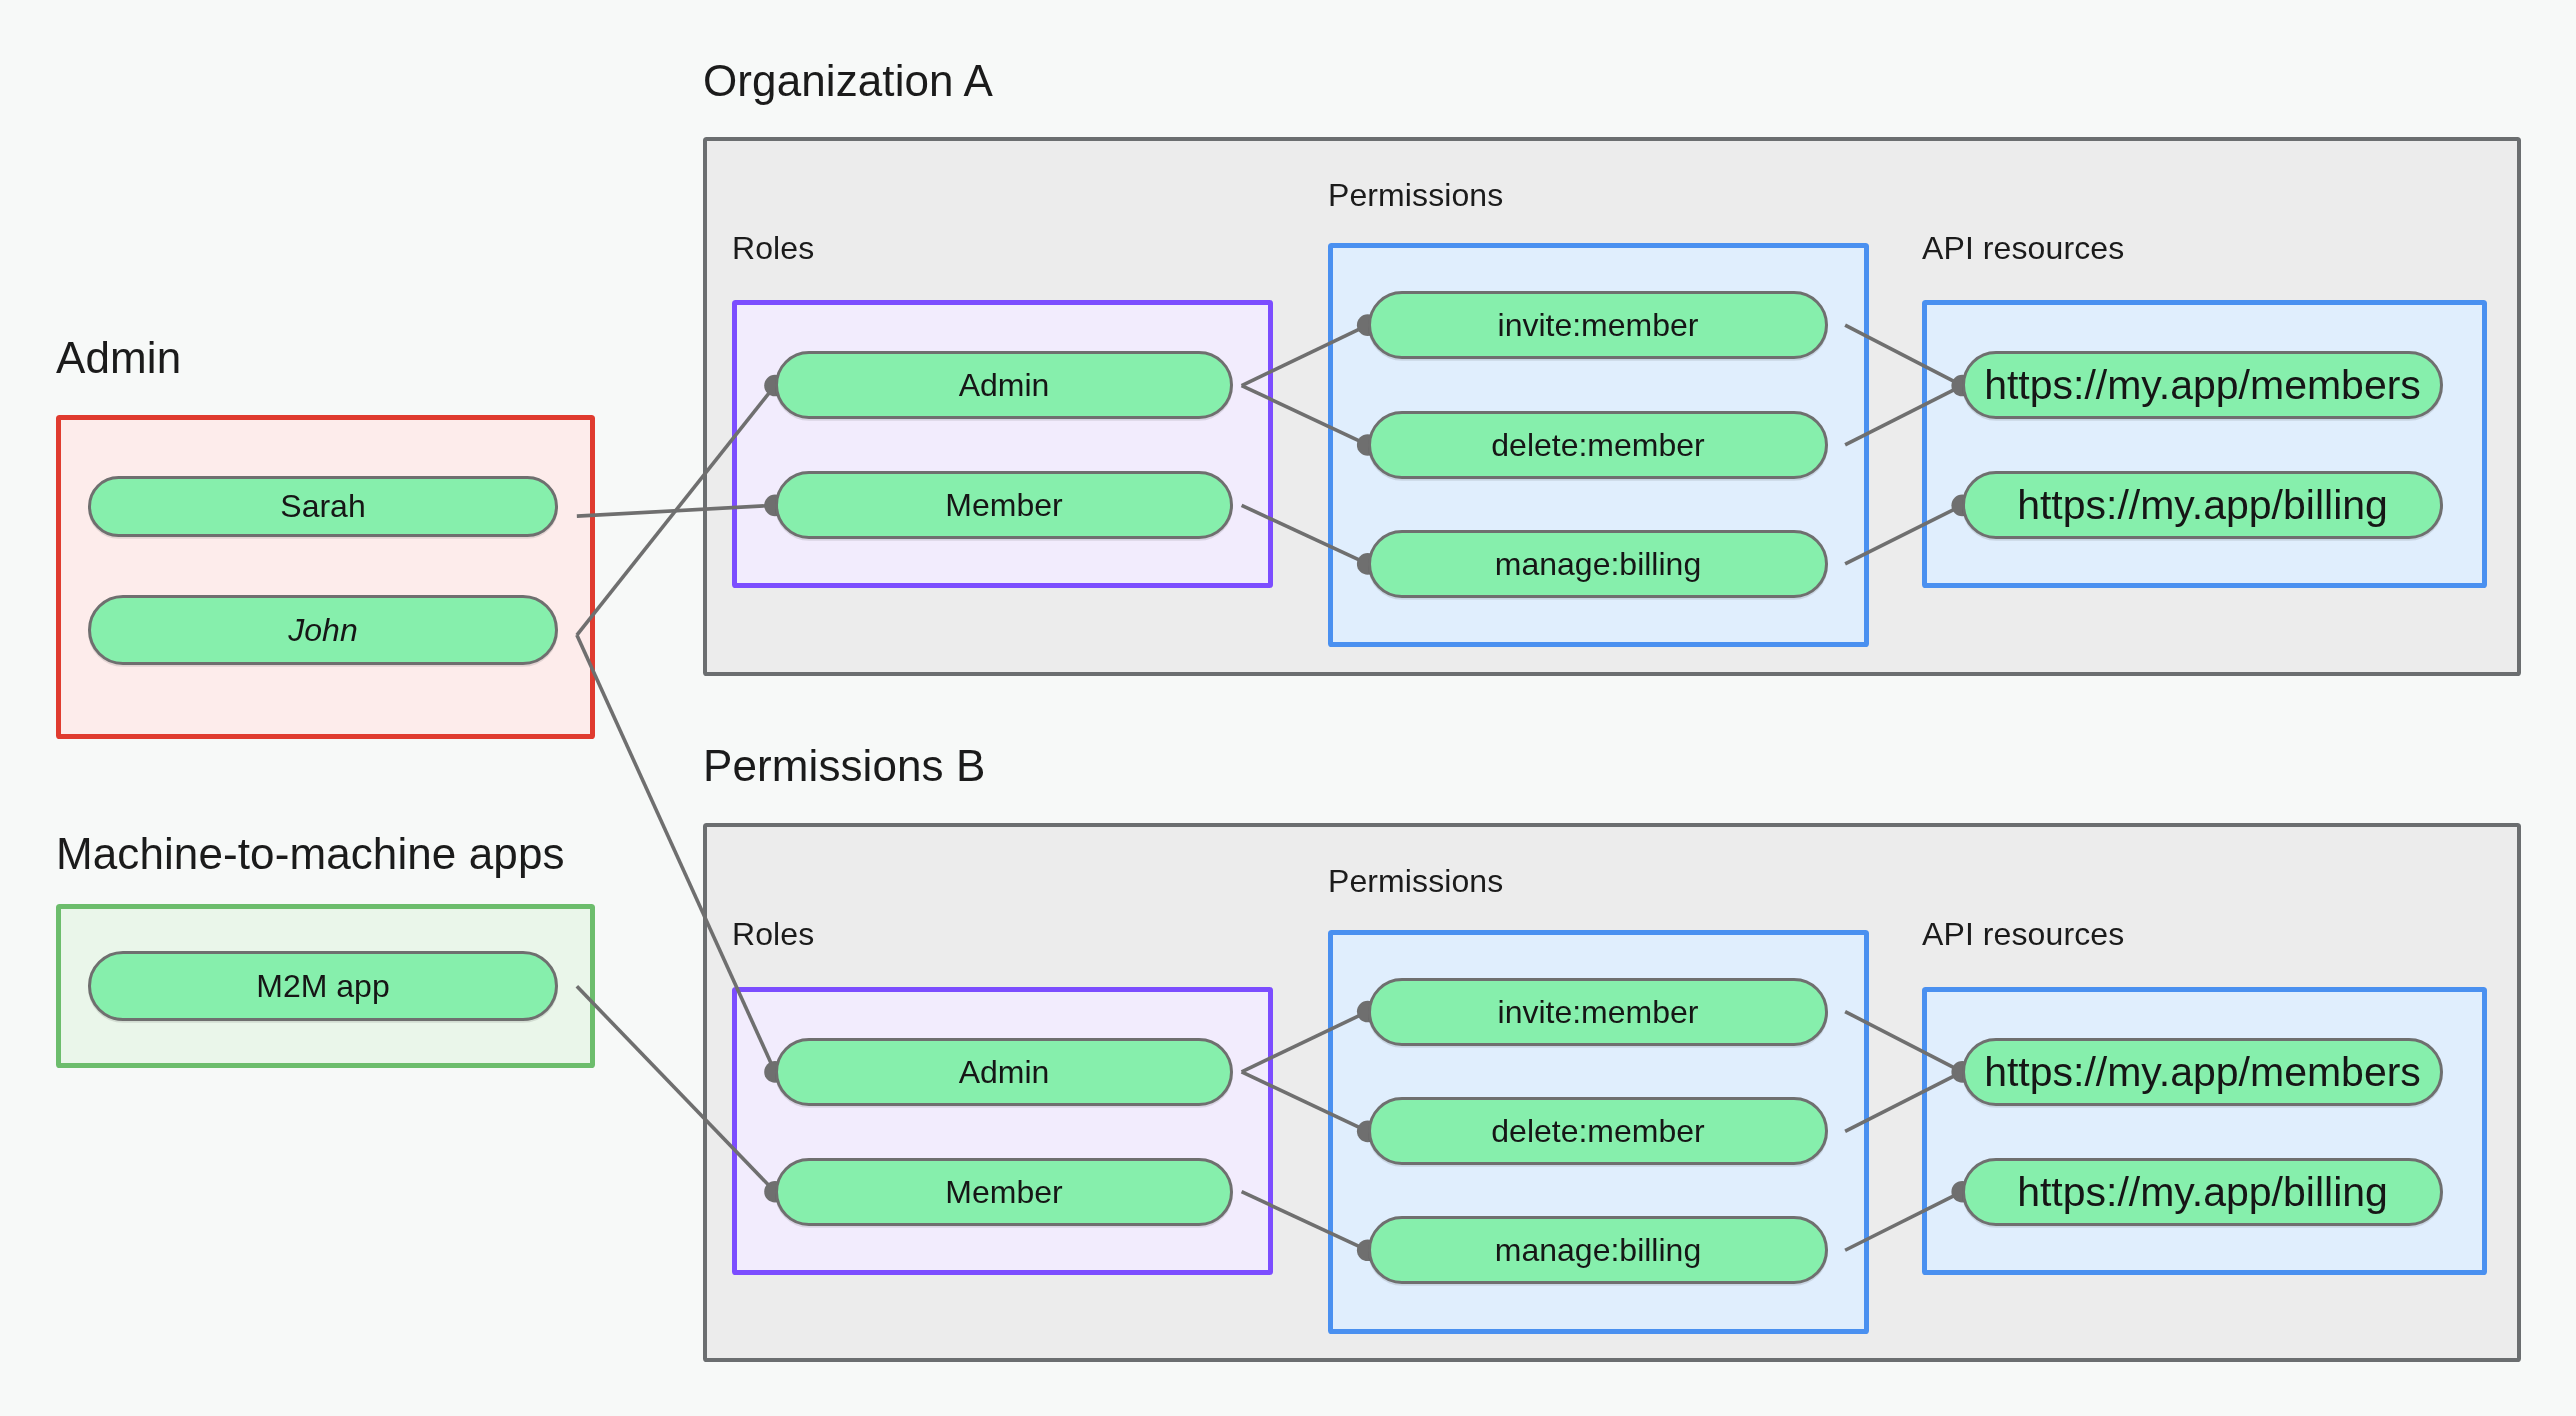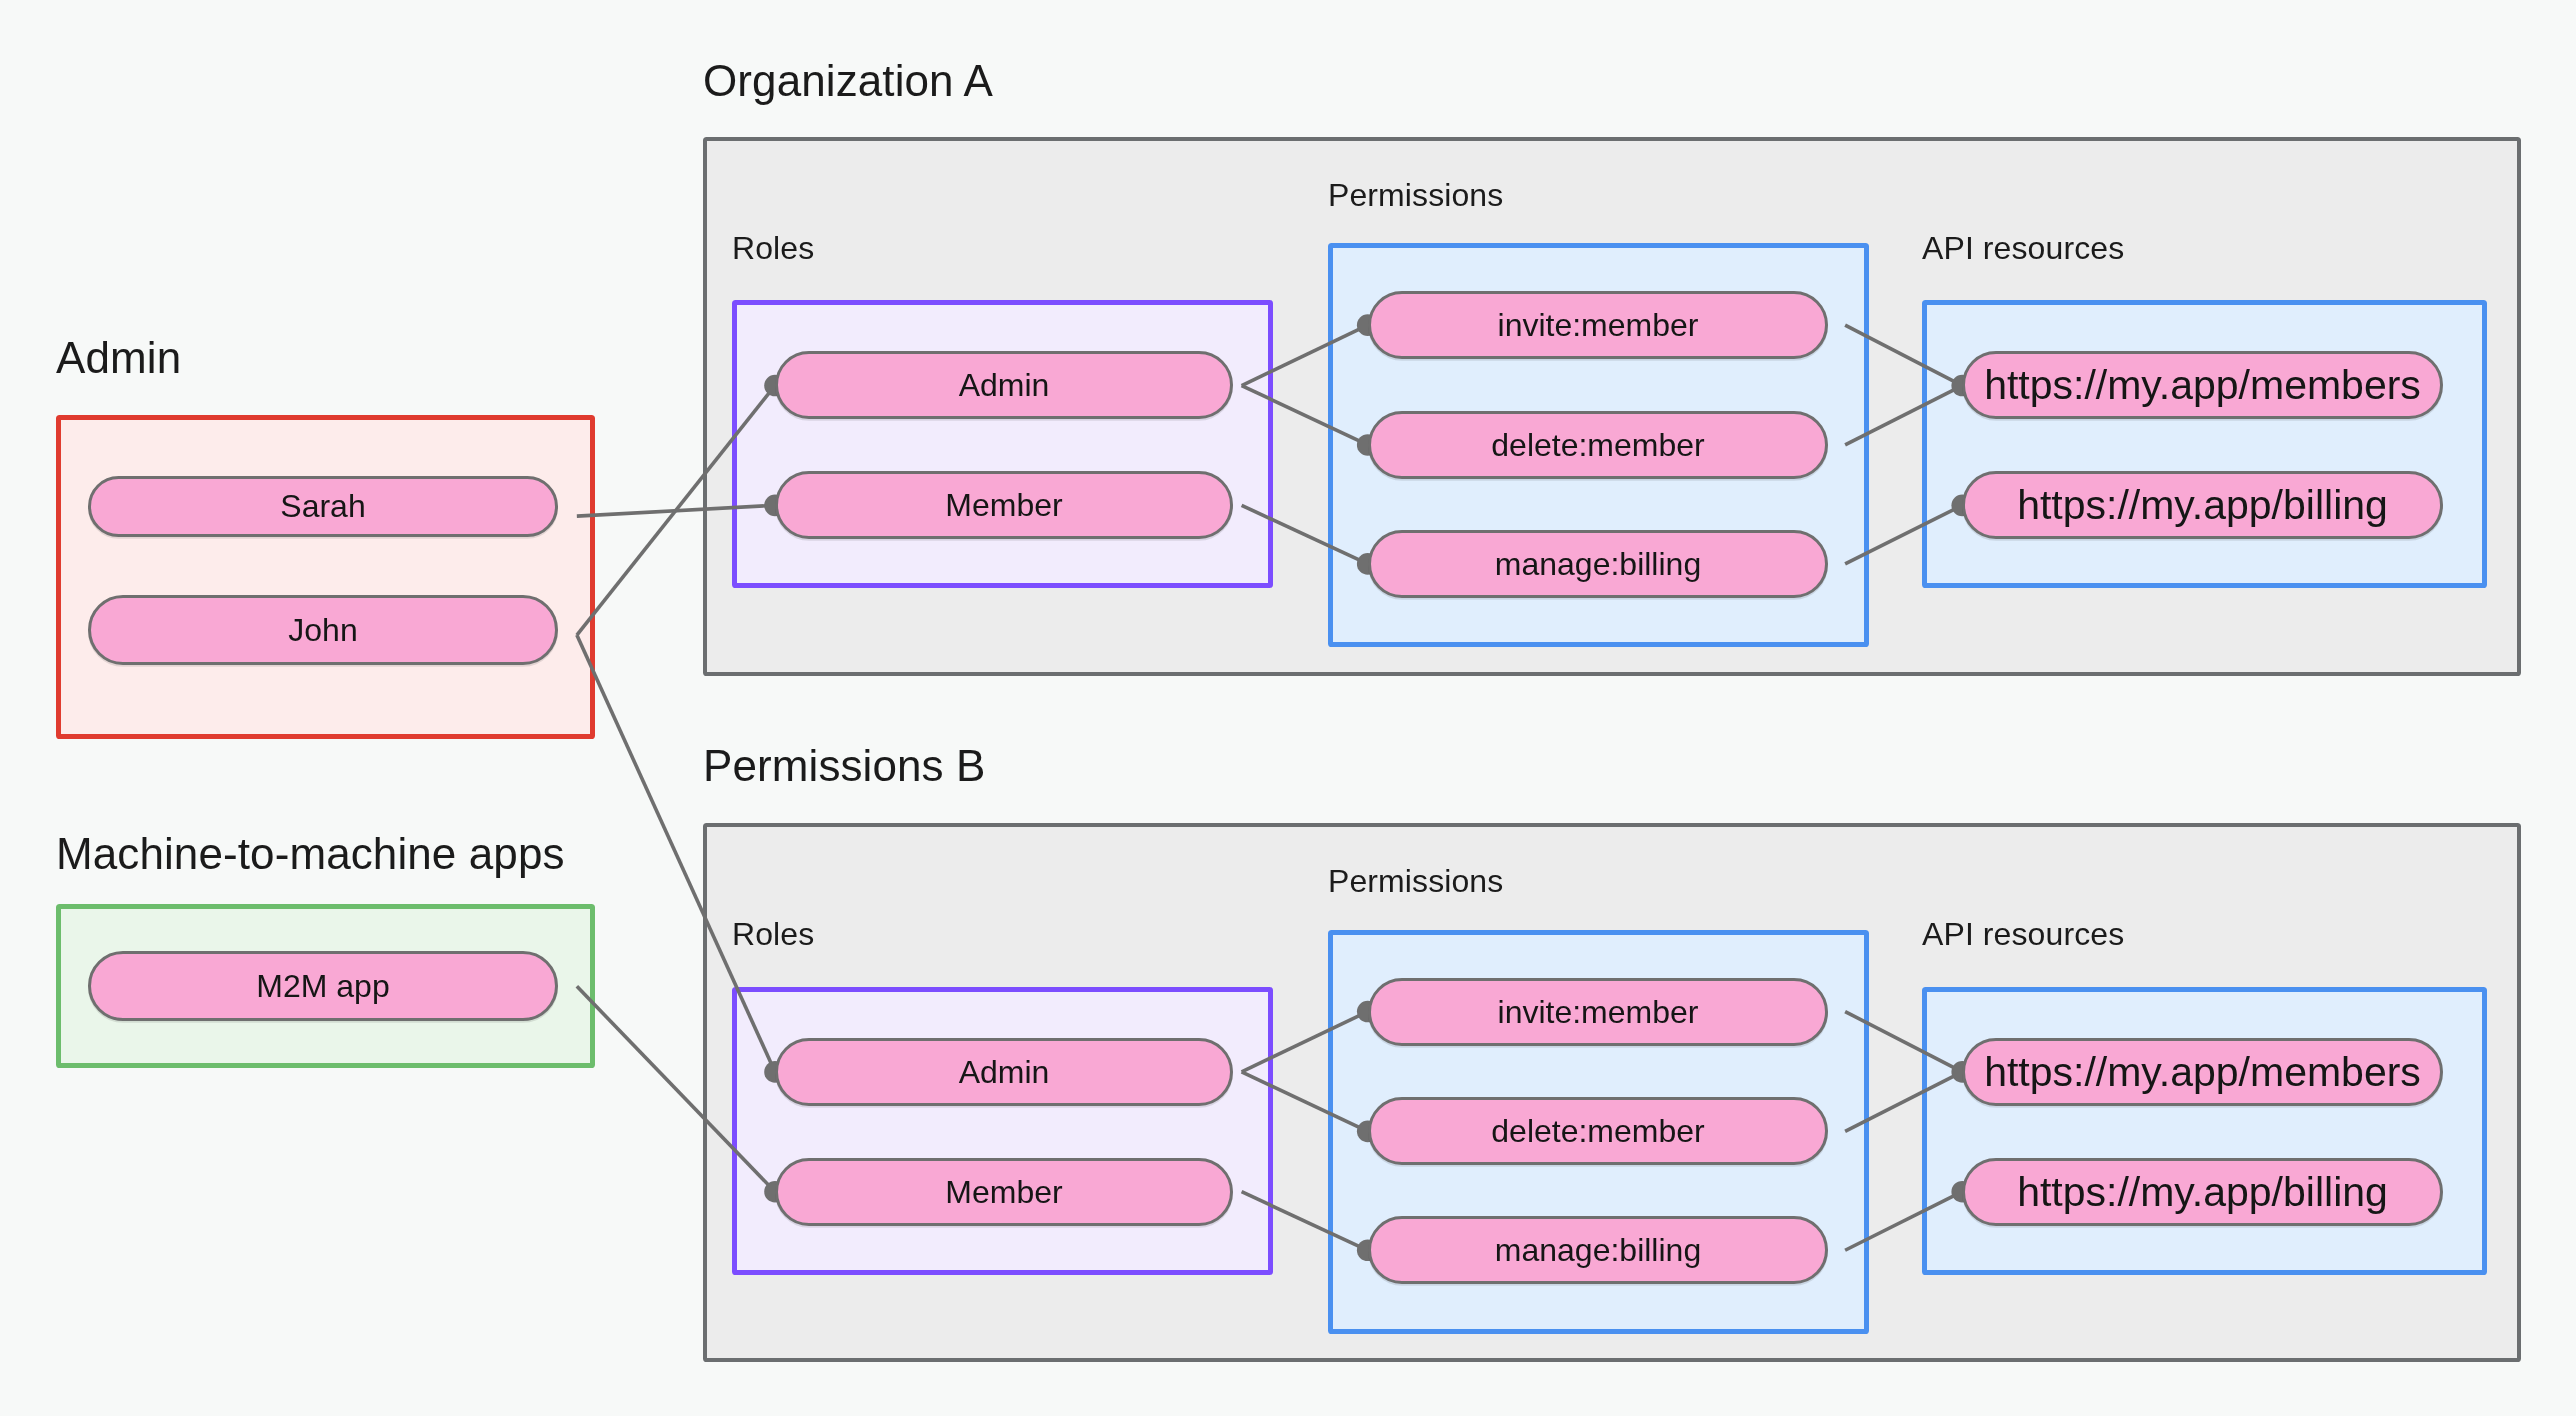--- a/index.html
+++ b/index.html
@@ -72,21 +72,21 @@
   }
   .box.apires {
     background: #e0eefd;
     border: 5.4px solid #4a90f0;
     z-index: 3;
   }
   
   .pill {
     position: absolute;
     box-sizing: border-box;
-    background: #f9a8d4;
+    background: #86efac;
     border: 3.6px solid #6f6f6f;
     border-radius: 900px;
     display: flex;
     align-items: center;
     justify-content: center;
     font-size: 32px;
     color: #161616;
     z-index: 7;
     white-space: nowrap;
     box-shadow: 0 1.8px 0 rgba(0,0,0,0.10);
@@ -140,21 +140,21 @@
       <circle cx="1518" cy="1388" r="12"></circle>
       <circle cx="2178" cy="1190" r="12"></circle>
       <circle cx="2178" cy="1323" r="12"></circle>
     </g>
   </svg>
 
   <div class="group-label" style="left:56px; top:333px;">Admin</div>
   <div class="box users" style="left:56px; top:415px; width:539px; height:324px;">
   </div>
   <div class="pill" style="left:88px; top:476px; width:470px; height:61px;">Sarah</div>
-  <div class="pill" style="left:88px; top:595px; width:470px; height:70px;">John</div>
+  <div class="pill" style="left:88px; top:595px; width:470px; height:70px;font-style:italic;">John</div>
 
   <div class="group-label" style="left:56px; top:829px;">Machine-to-machine apps</div>
   <div class="box m2m" style="left:56px; top:904px; width:539px; height:164px;">
   </div>
   <div class="pill" style="left:88px; top:951px; width:470px; height:70px;">M2M app</div>
 
   <div class="group-label" style="left:703px; top:56px;">Organization A</div>
   <div class="box org" style="left:703px; top:137px; width:1818px; height:539px;"></div>
 
   <div class="group-label" style="left:732px; top:230px; font-size:32px;">Roles</div>

